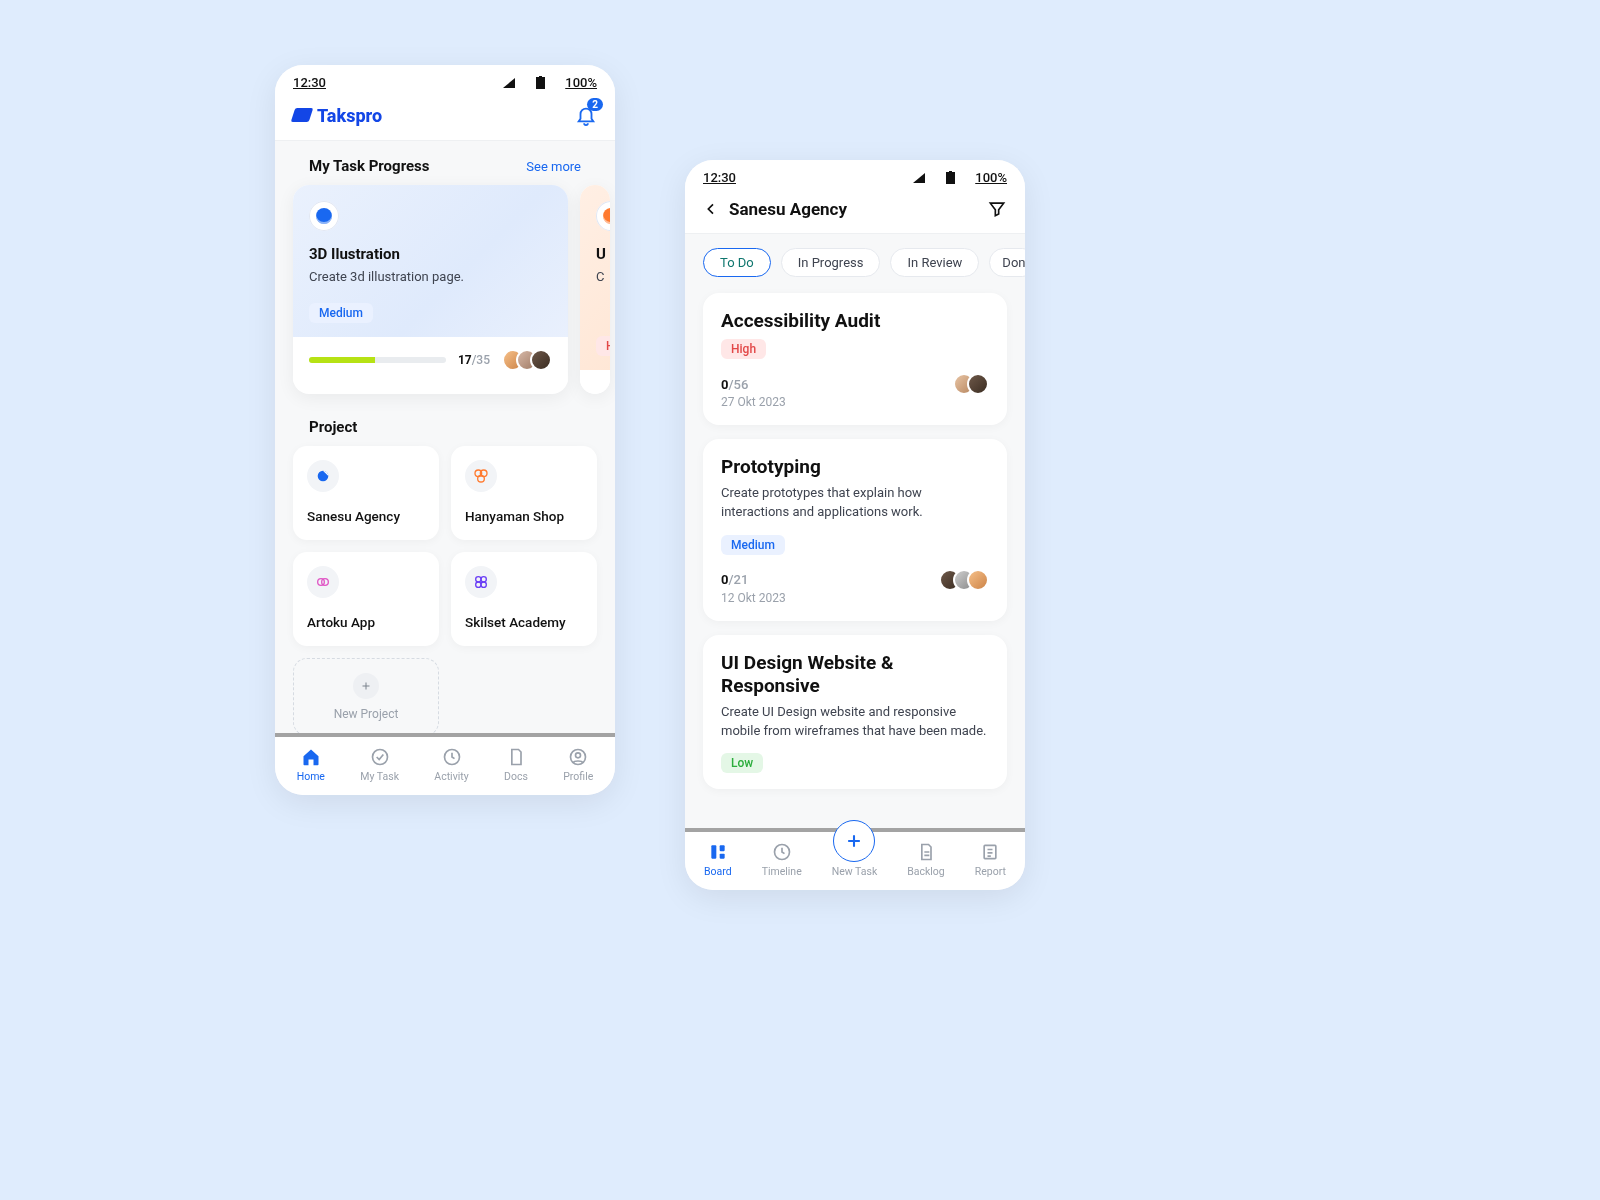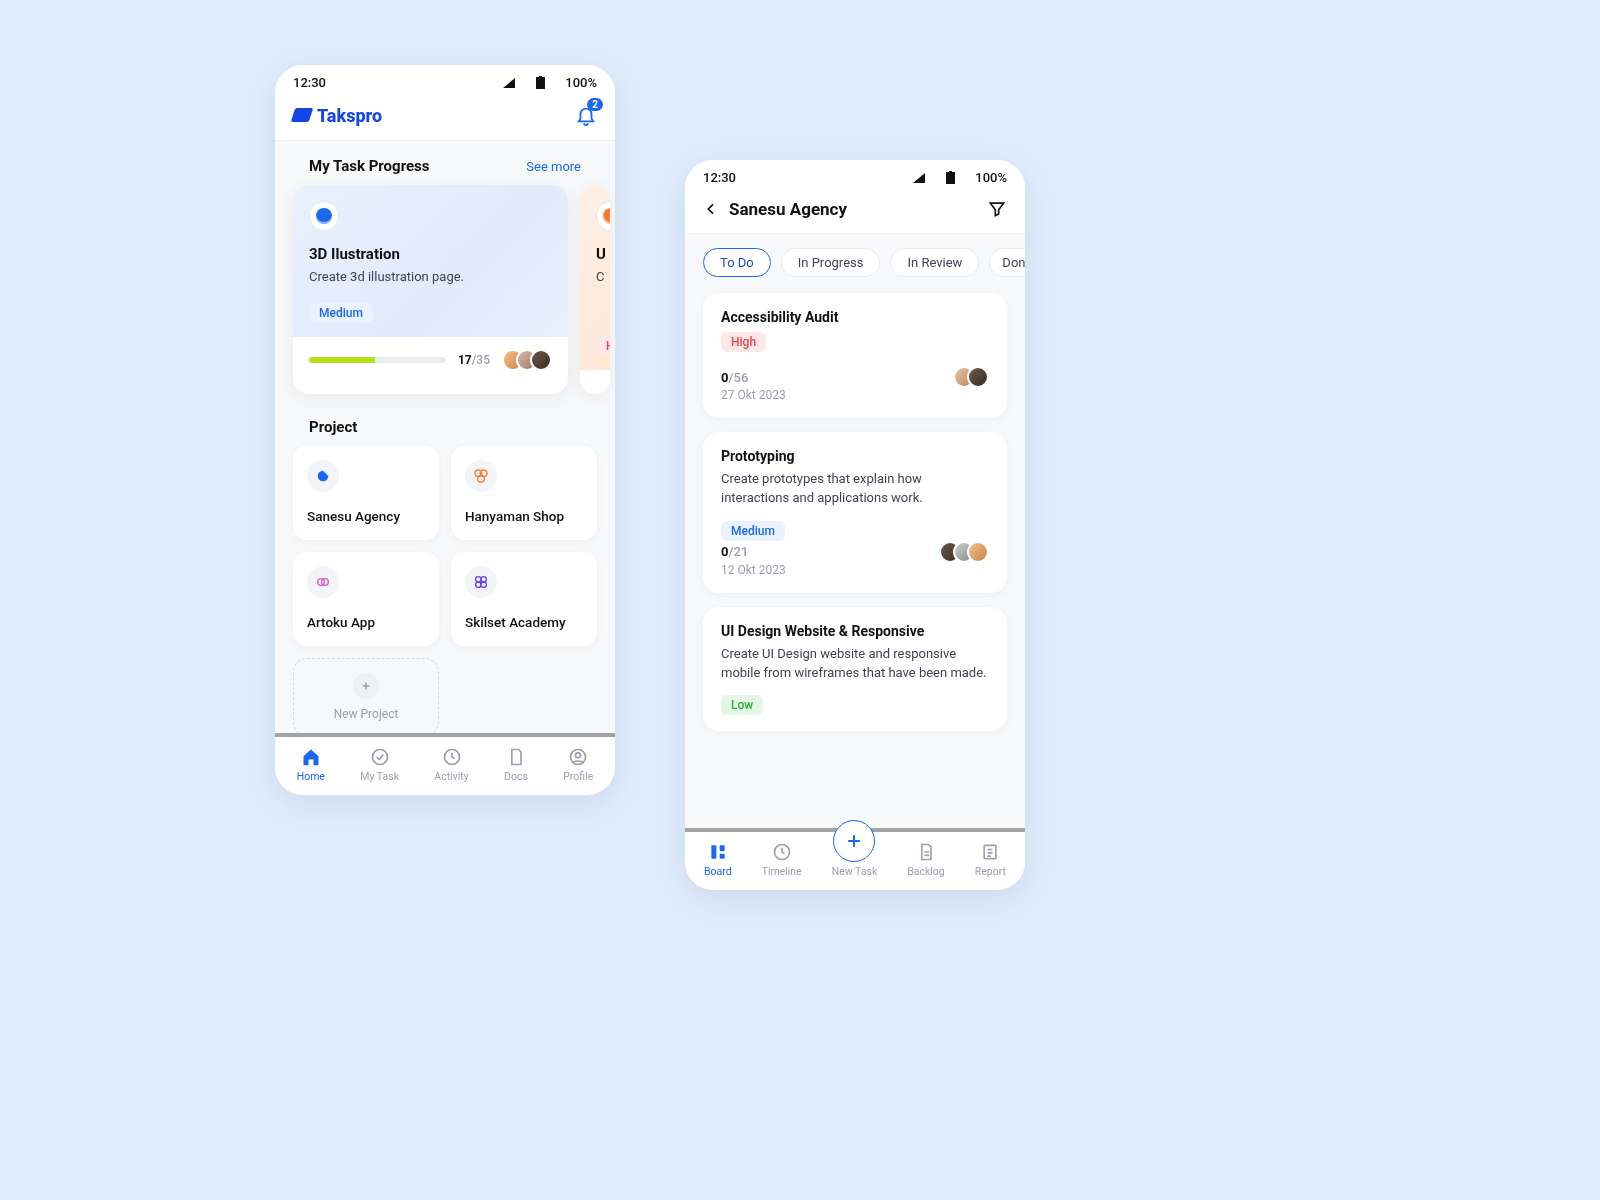--- a/index.html
+++ b/index.html
@@ -20,20 +20,21 @@
     box-shadow: 0 8px 32px rgba(0,0,0,0.08);
   }
   .phone-a { left: 275px; top: 65px; height: 730px; }
   .phone-b { left: 685px; top: 160px; height: 730px; }
 
   
   .status-bar {
     display: flex; justify-content: space-between; align-items: center;
     padding: 10px 18px 6px 18px; font-size: 13px; font-weight: 500;
     background: #fff;
+    text-decoration: underline;
   }
   .status-right { display: flex; align-items: center; gap: 20px; }
 
   
   .app-header {
     display: flex; justify-content: space-between; align-items: center;
     padding: 8px 18px 14px 18px; background: #fff;
     border-bottom: 1px solid #eef0f2;
   }
   .brand { display: flex; align-items: center; gap: 6px; font-weight: 800; font-size: 18px; color: #1346e6; }
@@ -116,27 +117,27 @@
   .title-header{
     display:flex; align-items:center; gap:10px; padding:8px 18px 14px; background:#fff;
     border-bottom:1px solid #eef0f2;
   }
   .title-header .title{font-weight:700;font-size:17px;flex:1;}
   .back-btn{font-size:16px;color:#111;}
 
   
   .chips{display:flex;gap:10px;padding:14px 18px 14px; overflow:hidden;}
   .chip{background:#fff;border:1px solid #e6e9ee;border-radius:18px;padding:6px 16px;font-size:13px;color:#3f4450;white-space:nowrap;}
-  .chip.active{border-color:#1968f0;color:#1d4ed8;}
+  .chip.active{border-color:#1968f0;color:#0f766e;}
   .chip.last{padding-left:12px;padding-right:4px;}
 
   
   .list{padding:2px 18px 100px;}
   .list-card{background:#fff;border-radius:16px;padding:16px 18px;margin-bottom:14px;box-shadow:0 2px 10px rgba(0,0,0,.04);}
-  .list-card .lc-title{font-weight:700;font-size:14px;margin-bottom:6px;}
+  .list-card .lc-title{font-weight:700;font-size:19px;margin-bottom:6px;}
   .list-card .lc-desc{font-size:13px;color:#3f4450;margin-bottom:12px;line-height:1.45;}
   .list-card .row{display:flex;justify-content:space-between;align-items:center;}
   .list-card .date{color:#9aa1ab;font-size:12px;margin-top:0;}
   .count-b{font-size:13px;font-weight:700;}
   .count-b .total{color:#9aa1ab;font-weight:500;}
 
   
   .fab{
     width:42px;height:42px;border-radius:50%;border:1px solid #1968f0;
     display:flex;align-items:center;justify-content:center;color:#1968f0;background:#fff;
@@ -361,21 +362,21 @@
           <div class="avatar av3"></div>
         </div>
       </div>
       <div class="date">27 Okt 2023</div>
     </div>
 
     <div class="list-card">
       <div class="lc-title">Prototyping</div>
       <div class="lc-desc">Create prototypes that explain how interactions and applications work.</div>
       <span class="badge badge-medium">Medium</span>
-      <div class="row" style="">
+      <div class="row" style="margin-top:14px;">
         <div class="count-b">
           <span>0</span><span class="total">/21</span>
         </div>
         <div class="avatars">
           <div class="avatar av3"></div>
           <div class="avatar av5"></div>
           <div class="avatar av1"></div>
         </div>
       </div>
       <div class="date">12 Okt 2023</div>

